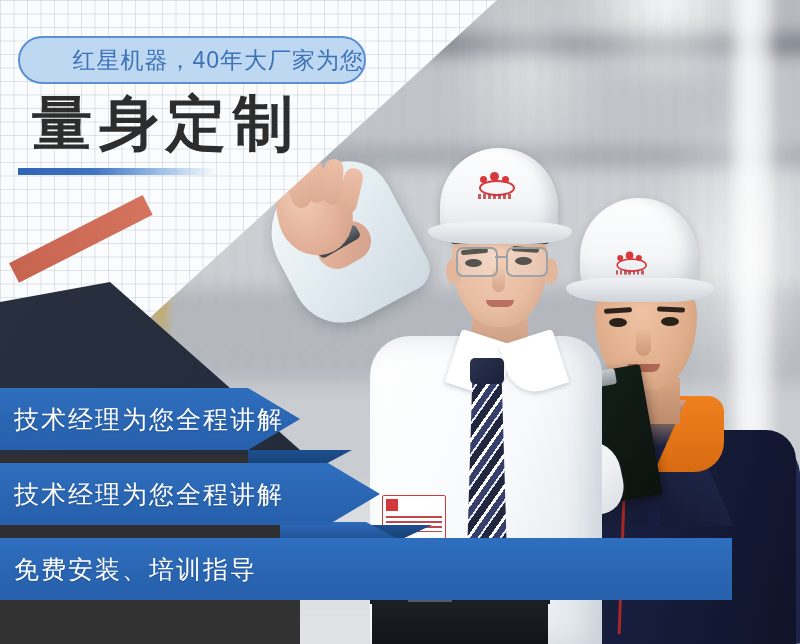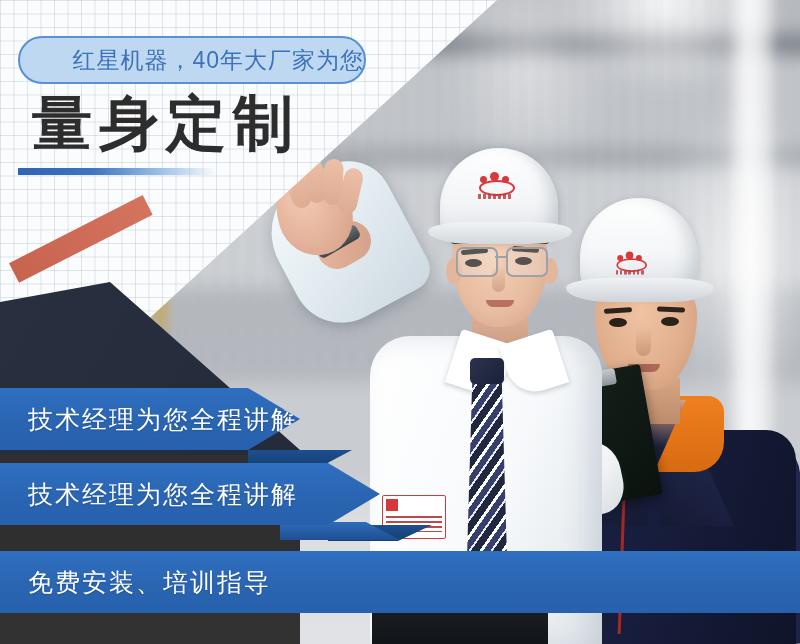--- a/index.html
+++ b/index.html
@@ -578,40 +578,39 @@
     background: linear-gradient(to right, #2f63b5 0%, #3f74c1 38%, #9cc0e8 72%, rgba(200,222,245,0) 100%);
   }
 
   
   .ribbon {
     position: absolute;
     height: 62px;
     background: linear-gradient(to bottom, #2f6fbf 0%, #2a65b2 55%, #2761ad 100%);
     display: flex;
     align-items: center;
-    padding-left: 14px;
   }
   .ribbon-label {
     color: #ffffff;
     font-size: 25px;
     letter-spacing: 2px;
     padding-left: 14px;
     white-space: nowrap;
     text-shadow: 0 1px 2px rgba(0,0,0,.2);
   }
   .ribbon-1 {
     left: 0; top: 388px; width: 300px;
     clip-path: polygon(0 0, 248px 0, 300px 31px, 248px 62px, 0 62px);
   }
   .ribbon-2 {
     left: 0; top: 463px; width: 380px;
     clip-path: polygon(0 0, 328px 0, 380px 31px, 328px 62px, 0 62px);
   }
   .ribbon-3 {
-    left: 0; top: 551px; width: 800px; font-family: Liberation Mono, monospace;
+    left: 0; top: 538px; width: 732px; font-family: Liberation Mono, monospace;
   }
   
   .ribbon-tail {
     position: absolute;
     background: linear-gradient(to bottom, #1d4e90, #16406f);
   }
   .tail-1 {
     left: 248px; top: 450px; width: 104px; height: 18px;
     clip-path: polygon(0 0, 52px 0, 104px 0, 70px 18px, 0 18px);
   }

